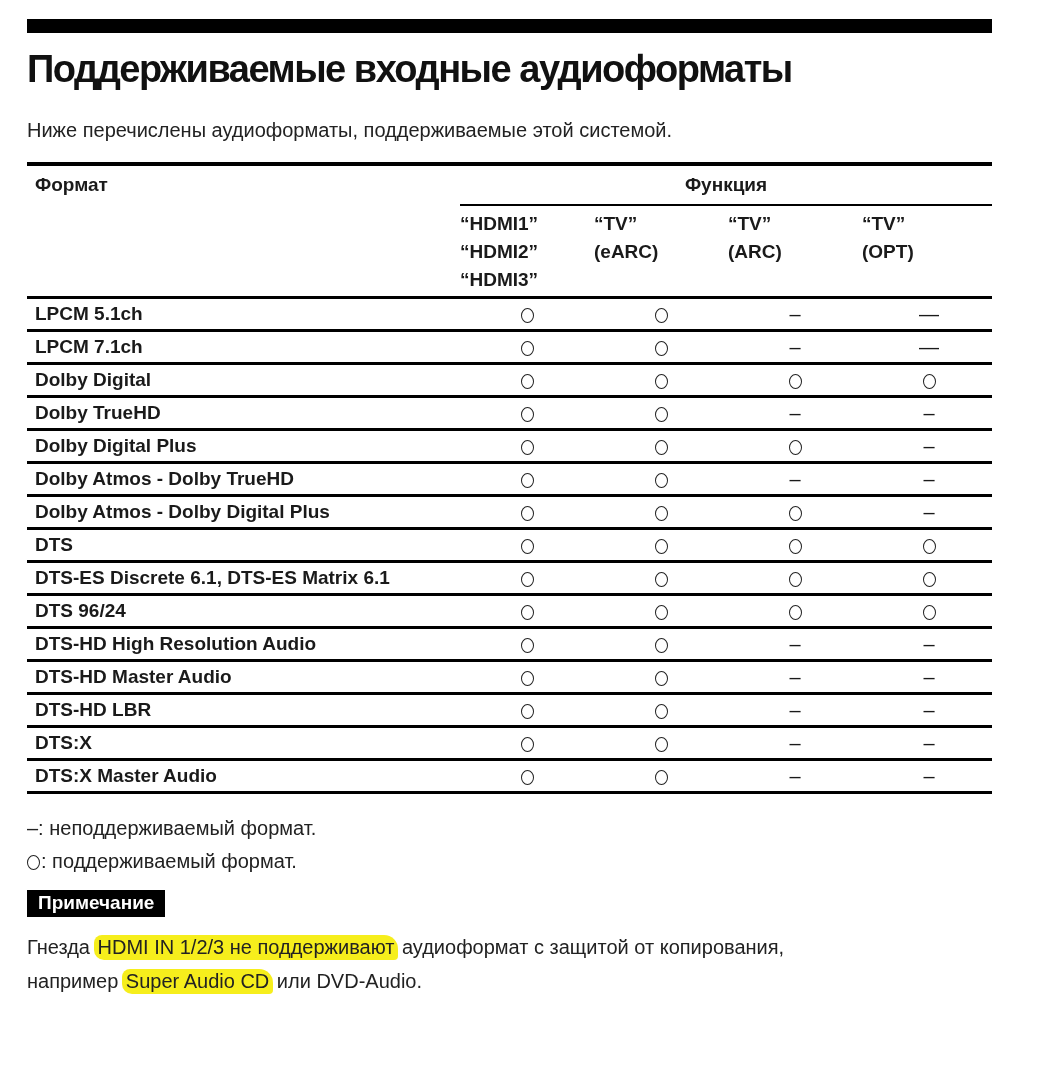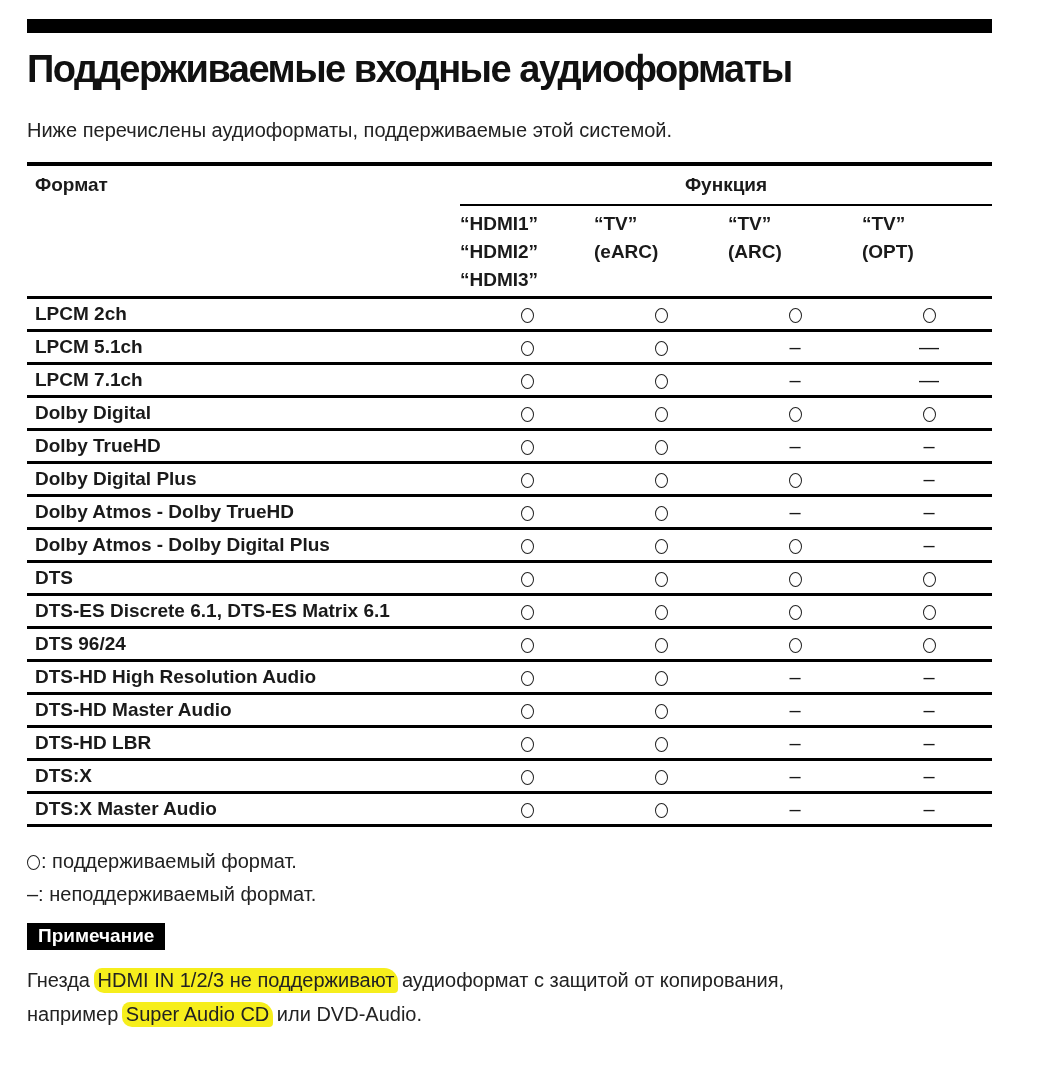--- a/index.html
+++ b/index.html
@@ -124,27 +124,20 @@
           <div>“TV”</div>
           <div>(ARC)</div>
         </div>
         <div class="col-head">
           <div>“TV”</div>
           <div>(OPT)</div>
         </div>
       </div>
     <div class="t-body" id="table-body">
         <div class="t-row">
-          <div class="cell-format">LPCM 2ch</div>
-          <div class="cell-val"><span class="circle"></span></div>
-          <div class="cell-val"><span class="circle"></span></div>
-          <div class="cell-val"><span class="circle"></span></div>
-          <div class="cell-val"><span class="circle"></span></div>
-        </div>
-        <div class="t-row">
           <div class="cell-format">LPCM 5.1ch</div>
           <div class="cell-val"><span class="circle"></span></div>
           <div class="cell-val"><span class="circle"></span></div>
           <div class="cell-val">–</div>
           <div class="cell-val">—</div>
         </div>
         <div class="t-row">
           <div class="cell-format">LPCM 7.1ch</div>
           <div class="cell-val"><span class="circle"></span></div>
           <div class="cell-val"><span class="circle"></span></div>
@@ -239,22 +232,22 @@
           <div class="cell-format">DTS:X Master Audio</div>
           <div class="cell-val"><span class="circle"></span></div>
           <div class="cell-val"><span class="circle"></span></div>
           <div class="cell-val">–</div>
           <div class="cell-val">–</div>
         </div>
       </div>
   </div>
 
   <div class="legend">
+    <div class="legend-line"><span>–: неподдерживаемый формат.</span></div>
     <div class="legend-line"><span class="circle"></span><span>: поддерживаемый формат.</span></div>
-    <div class="legend-line"><span>–: неподдерживаемый формат.</span></div>
   </div>
 
   <div class="note-label" style="background: rgb(0, 0, 0);">Примечание</div>
 
   <p class="note-text">
     <span>Гнезда </span><span class="hl hl1" style="background: rgb(246, 238, 28);">HDMI IN 1/2/3 не поддерживают</span><span> аудиоформат с защитой от копирования,</span><br>
     <span>например </span><span class="hl hl2" style="background: rgb(246, 238, 28);">Super Audio CD</span><span> или DVD-Audio.</span>
   </p>
 
 </div>

